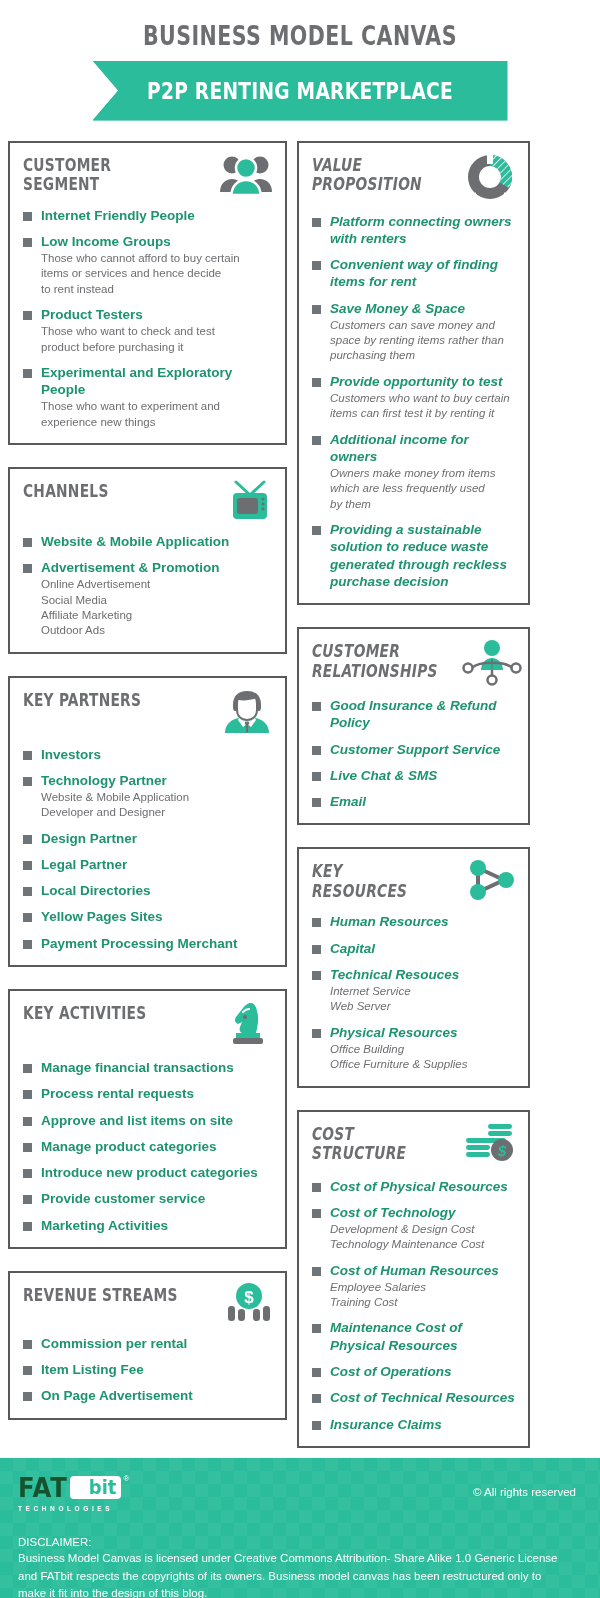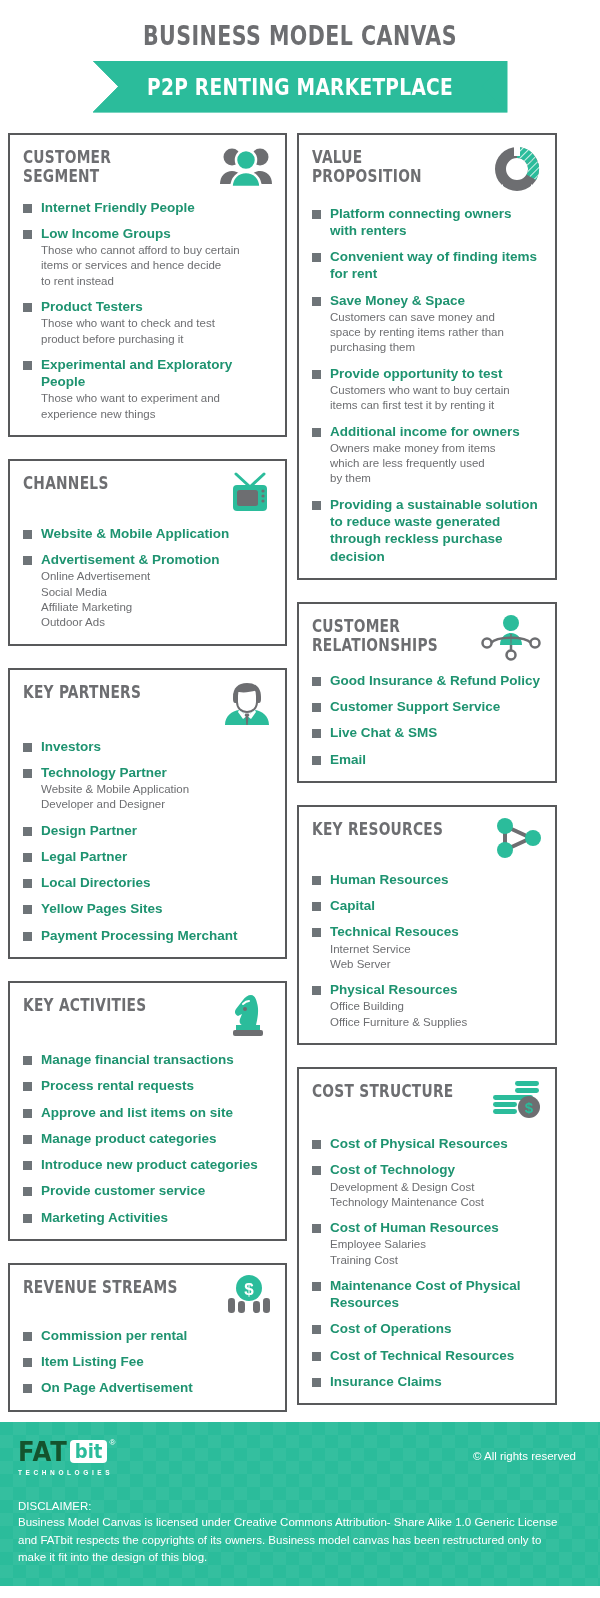--- a/index.html
+++ b/index.html
@@ -25,21 +25,21 @@
     letter-spacing: 0.5px;
     color: #6D6E71;
     text-transform: uppercase;
     transform: scaleX(0.88);
     line-height: 1.1;
   }
   .ribbon-wrap { margin-top: 10px; display: flex; justify-content: center; }
   .ribbon {
     background: #2BBC9B;
     width: 415px;
-    height: 52px;
+    height: 60px;
     display: flex;
     align-items: center;
     justify-content: center;
     clip-path: polygon(0 0, 100% 0, 100% 100%, 0 100%, 6.2% 50%);
   }
   .ribbon-inner {
     width: 100%; height: 100%;
     background: #2BBC9B;
     display: flex; align-items: center; justify-content: center;
     clip-path: polygon(0 0, 100% 0, 93.8% 50%, 100% 100%, 0 100%);
@@ -57,21 +57,21 @@
 
   
   .columns {
     display: flex;
     gap: 10px;
     padding: 8px 8px 0 8px;
     align-items: flex-start;
   }
   .col { display: flex; flex-direction: column; gap: 22px; }
   .col-left  { width: 279px; }
-  .col-right { width: 260px; }
+  .col-right { width: 233px; font-style: italic; }
 
   
   .panel {
     border: 2px solid #58595B;
     background: #ffffff;
     padding: 12px 12px 12px 13px;
     position: relative;
   }
   .panel-head {
     display: flex;
@@ -154,21 +154,21 @@
     letter-spacing: 1px;
     line-height: 1;
   }
   .logo-bit {
     background: #ffffff;
     color: #2BBC9B;
     font-family: "DejaVu Sans Condensed", "Liberation Sans Narrow", "Liberation Sans", sans-serif;
     font-size: 20px;
     font-weight: 700;
     border-radius: 4px;
-    padding: 1px 5px 2px 5px;
+    padding: 1px 5px 2px 19px;
     line-height: 1;
     margin-left: 2px;
   }
   .logo-reg {
     font-size: 8px;
     color: #ffffff;
     vertical-align: super;
     margin-left: 2px;
     align-self: flex-start;
   }

